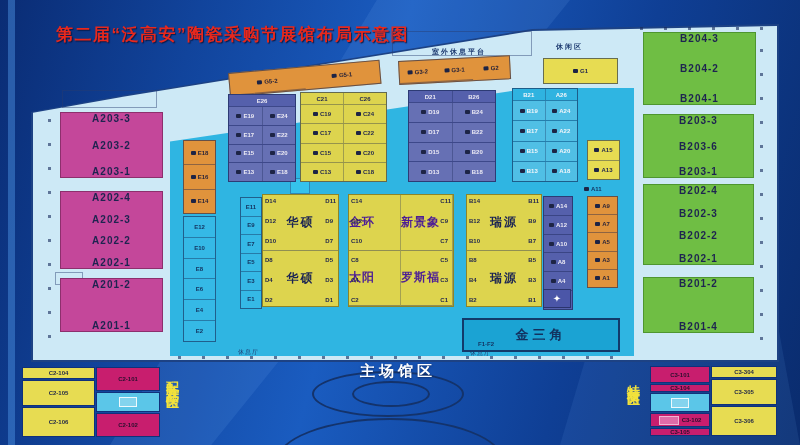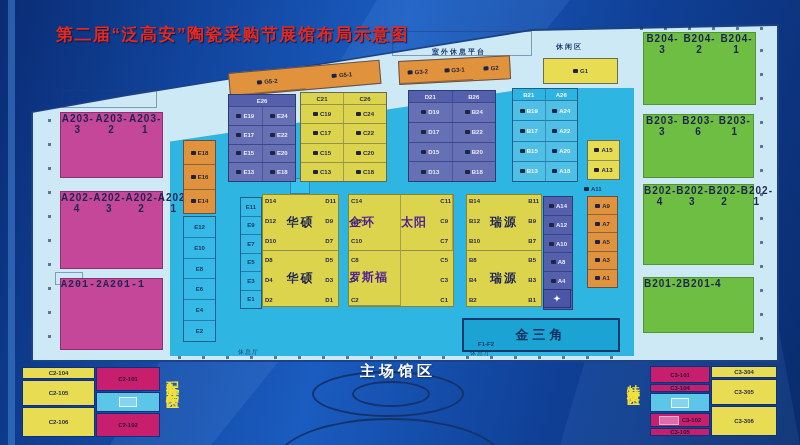--- a/index.html
+++ b/index.html
@@ -20,21 +20,21 @@
   #plan{left:33px;top:26px;width:744px;height:334px;background:#cde9f6;
         clip-path:polygon(0 26%,12.5% 21%,67% 1.5%,100% 0,100% 100%,0 100%);}
   #floor{left:170px;top:88px;width:464px;height:268px;background:#2fb5e2;
          clip-path:polygon(0 20%,78% 0,100% 0,100% 100%,0 100%);}
   .sketch{border:1px solid rgba(40,60,110,.45);background:transparent;}
   .ticks-h{background:repeating-linear-gradient(90deg,rgba(20,40,90,.6) 0 3px,transparent 3px 24px);height:3px;}
   .ticks-v{background:repeating-linear-gradient(0deg,rgba(20,40,90,.6) 0 3px,transparent 3px 24px);width:3px;}
 
   .hallA{background:#c4479a;border:1px solid #8d2f6d;}
   .hallB{background:#6fbe44;border:1px solid #4e9630;}
-  .units{display:flex;flex-direction:row;justify-content:flex-start;height:100%;}
+  .units{display:flex;flex-direction:column;justify-content:space-between;height:100%;}
   .units>div{text-align:center;font-weight:bold;font-size:10px;color:#1e2450;letter-spacing:1px;}
 
   .booth-grid{display:flex;flex-direction:column;font-size:6px;font-weight:bold;
               border:1px solid rgba(18,35,80,.6);}
   .booth-grid>div{flex:1;display:flex;border-bottom:1px solid rgba(18,30,75,.35);}
   .booth-grid>div:first-child{flex:0 0 11px;}
   .booth-grid>div:last-child{border-bottom:none;}
   .booth-grid span{flex:1;display:flex;align-items:center;justify-content:center;gap:2px;
                    border-right:1px solid rgba(18,30,75,.3);}
   .booth-grid span:last-child{border-right:none;}
@@ -122,21 +122,21 @@
     </div>
 </div>
 <div class="abs hallA" style="left:60px;top:191px;width:103px;height:78px;">
   <div class="units">
       <div><span>A202-4</span></div>
       <div><span>A202-3</span></div>
       <div><span>A202-2</span></div>
       <div><span>A202-1</span></div>
     </div>
 </div>
-<div class="abs hallA" style="left:60px;top:278px;width:103px;height:72px;font-family:Liberation Mono, monospace;">
+<div class="abs hallA" style="left:60px;top:278px;width:103px;height:54px;">
   <div class="units">
       <div><span>A201-2</span></div>
       <div><span>A201-1</span></div>
     </div>
 </div>
 
 <div class="abs hallB" style="left:643px;top:32px;width:113px;height:73px;">
   <div class="units">
       <div><span>B204-3</span></div>
       <div><span>B204-2</span></div>
@@ -358,20 +358,23 @@
       <div><span>D3</span></div>
       <div><span>D1</span></div>
     </div>
 </div>
 <div class="abs co-block" style="left:348px;top:194px;width:106px;height:113px;">
   <div class="names-2x2">
       <div>
         <span>金环</span>
       </div>
       <div>
+        <span>新景象</span>
+      </div>
+      <div>
         <span>太阳</span>
       </div>
       <div>
         <span>罗斯福</span>
       </div>
     </div>
   <div class="micro-col" style="left:2px;">
       <div><span>C14</span></div>
       <div><span>C12</span></div>
       <div><span>C10</span></div>

